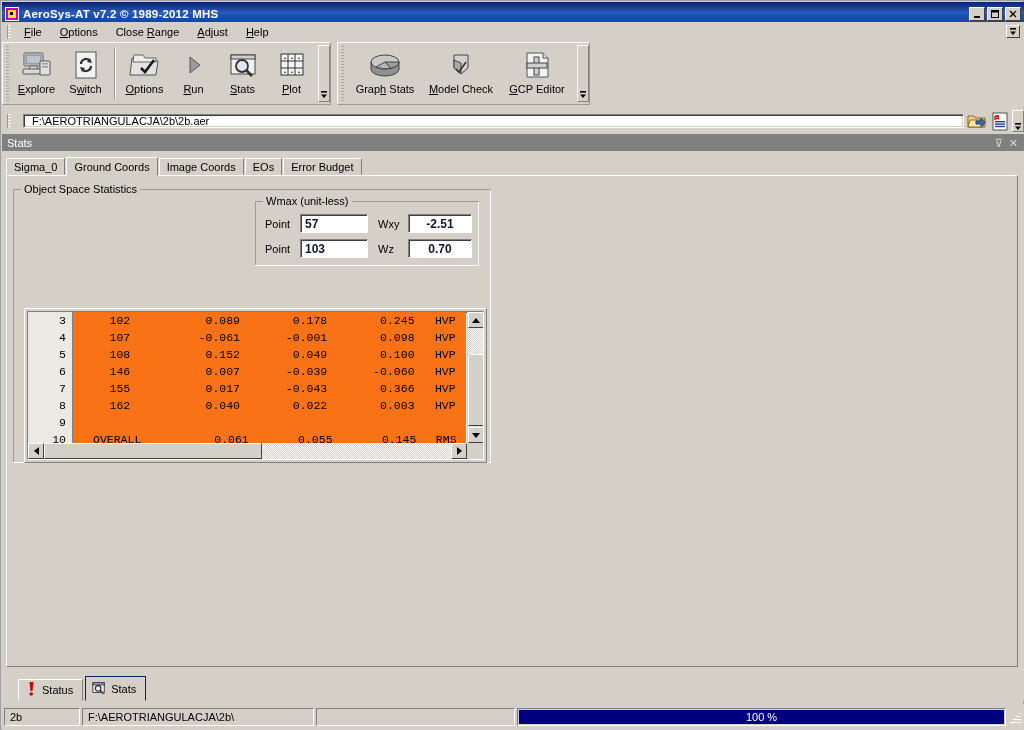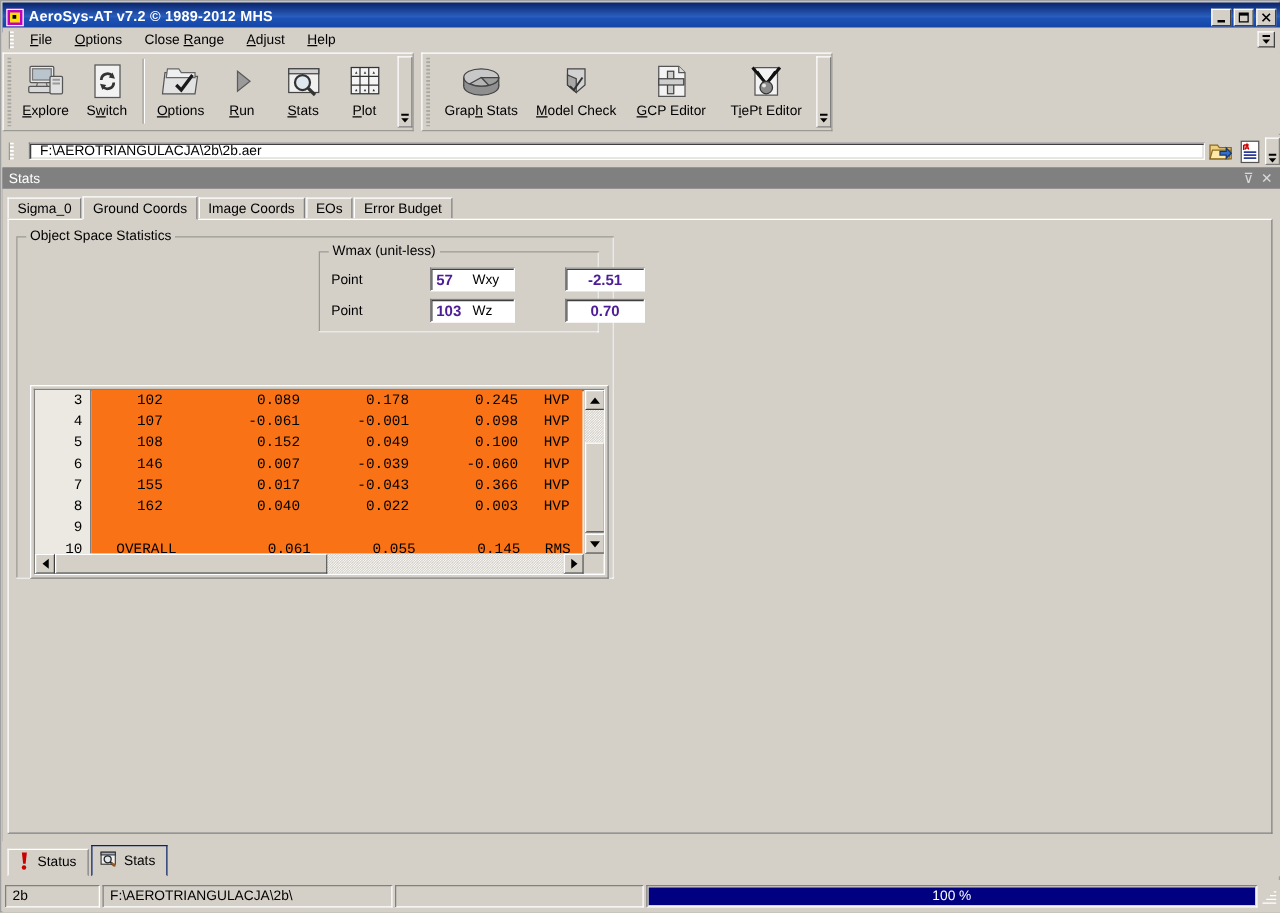--- a/index.html
+++ b/index.html
@@ -143,22 +143,22 @@
     border:1px solid #fff;border-top:none;border-left:none;pointer-events:none;}
   .grp-cap{
     position:absolute;top:-7px;left:7px;background:#d4d0c8;
     padding:0 3px;font-size:11px;color:#000;white-space:nowrap;z-index:2;
   }
 
   .fld-lab{font-size:11px;color:#000;}
   .fld{
     background:#fff;border:1px solid;border-color:#808080 #fff #fff #808080;
     box-shadow:inset 1px 1px 0 #404040;
-    font-size:12px;font-weight:bold;color:#4c1d95;
-    display:flex;align-items:center;box-sizing:border-box;margin-left:44px;
+    font-size:12px;font-weight:bold;color:#0f172a;
+    display:flex;align-items:center;box-sizing:border-box;
   }
   .fld.left{padding-left:4px;justify-content:flex-start;}
   .fld.center{justify-content:center;}
 
   
   .tabs-inner{position:absolute;left:10px;top:100px;display:flex;align-items:flex-end;z-index:4;}
   .tab2{
     height:17px;padding:0 8px;margin-right:1px;background:#d4d0c8;
     font-size:11px;border:1px solid;border-color:#fff #808080 #d4d0c8 #fff;
     display:flex;align-items:center;box-sizing:border-box;cursor:default;
@@ -216,21 +216,21 @@
   }
   .arr{width:0;height:0;border-style:solid;}
   .arr-up{border-width:0 4px 5px 4px;border-color:transparent transparent #000 transparent;}
   .arr-down{border-width:5px 4px 0 4px;border-color:#000 transparent transparent transparent;}
   .arr-left{border-width:4px 5px 4px 0;border-color:transparent #000 transparent transparent;}
   .arr-right{border-width:4px 0 4px 5px;border-color:transparent transparent transparent #000;}
 
   
   .bottom-tabs{
     position:absolute;left:1px;top:672px;width:1022px;height:28px;
-    background:#d4d0c8;display:flex;align-items:flex-end;padding-left:4px;box-sizing:border-box;
+    background:#d4d0c8;display:flex;align-items:flex-end;padding-left:16px;box-sizing:border-box;
   }
   .btab{
     height:22px;padding:0 9px 0 6px;margin-right:2px;display:flex;align-items:center;gap:5px;
     font-size:11px;background:#d4d0c8;
     border:1px solid;border-color:#fff #808080 #d4d0c8 #fff;box-sizing:border-box;cursor:default;
   }
   .btab.active{height:25px;border-color:#0a246a #0a246a #d4d0c8 #0a246a;background:#d4d0c8;}
 
   
   .statusbar{
@@ -420,32 +420,20 @@
           <svg width="30" height="30" viewBox="0 0 30 30">
             <path d="M5 3 L21 3 L26 8 L26 27 L5 27 Z" fill="#f3f3f3" stroke="#555"></path>
             <path d="M21 3 L21 8 L26 8" fill="#dcdcdc" stroke="#555"></path>
             <rect x="12" y="7" width="5" height="18" fill="#cfcfcf" stroke="#444"></rect>
             <rect x="5" y="13" width="20" height="5" fill="#cfcfcf" stroke="#444"></rect>
           </svg>
         </div>
         <div class="tb-lab"><u>G</u>CP Editor</div>
       </div>
 
-      <div class="tb-btn wide">
-        <div class="tb-ico">
-          <svg width="32" height="30" viewBox="0 0 32 30">
-            <path d="M7 4 L25 4 L25 26 L7 26 Z" fill="#f3f3f3" stroke="#555"></path>
-            <path d="M5 4 L16 17 M27 4 L16 17" stroke="#111" stroke-width="2.4" fill="none"></path>
-            <path d="M9 7 L16 17 M23 7 L16 17" stroke="#111" stroke-width="1.4" fill="none"></path>
-            <circle cx="16" cy="20" r="5" fill="#8c8c8c" stroke="#333"></circle>
-            <circle cx="14.2" cy="18.3" r="1.6" fill="#e6e6e6"></circle>
-          </svg>
-        </div>
-        <div class="tb-lab">T<u>i</u>ePt Editor</div>
-      </div>
 
       <div class="tb-overflow">
         <svg width="8" height="9" viewBox="0 0 8 9">
             <rect x="1" y="1" width="6" height="1.6" fill="#000"></rect>
             <path d="M1 4.6 L7 4.6 L4 8 Z" fill="#000"></path>
           </svg>
       </div>
     </div>
   </div>
 

